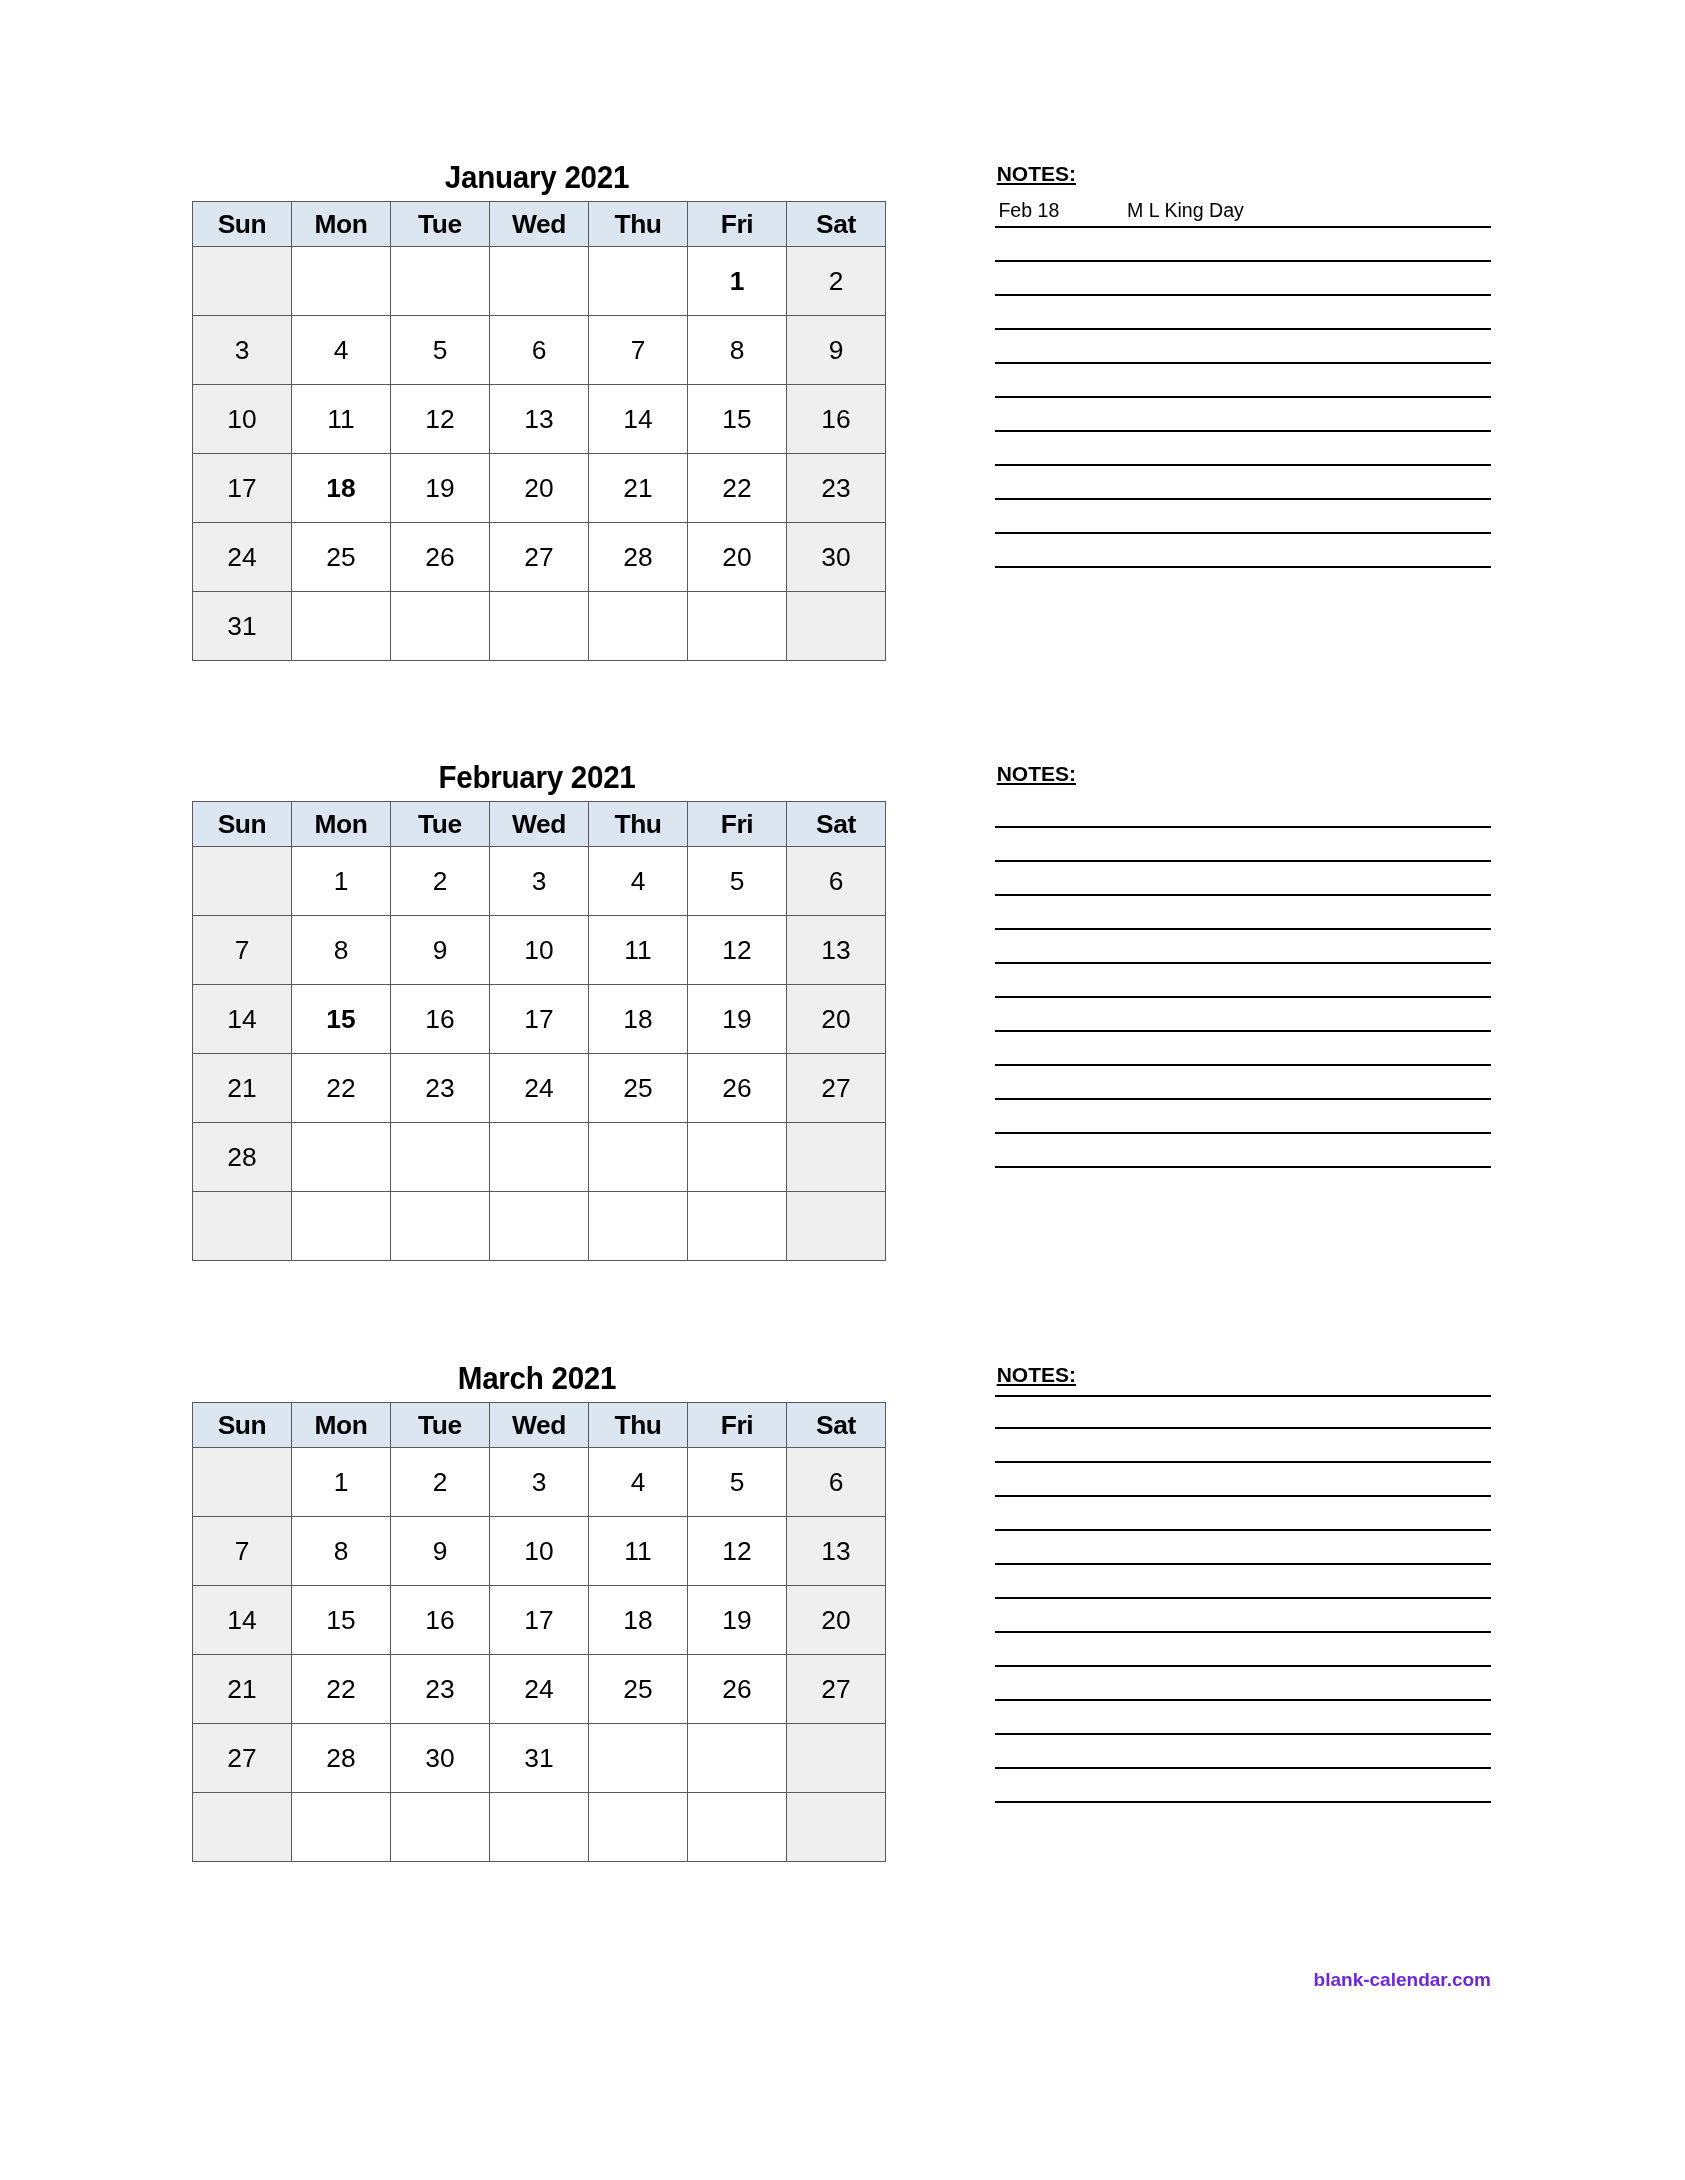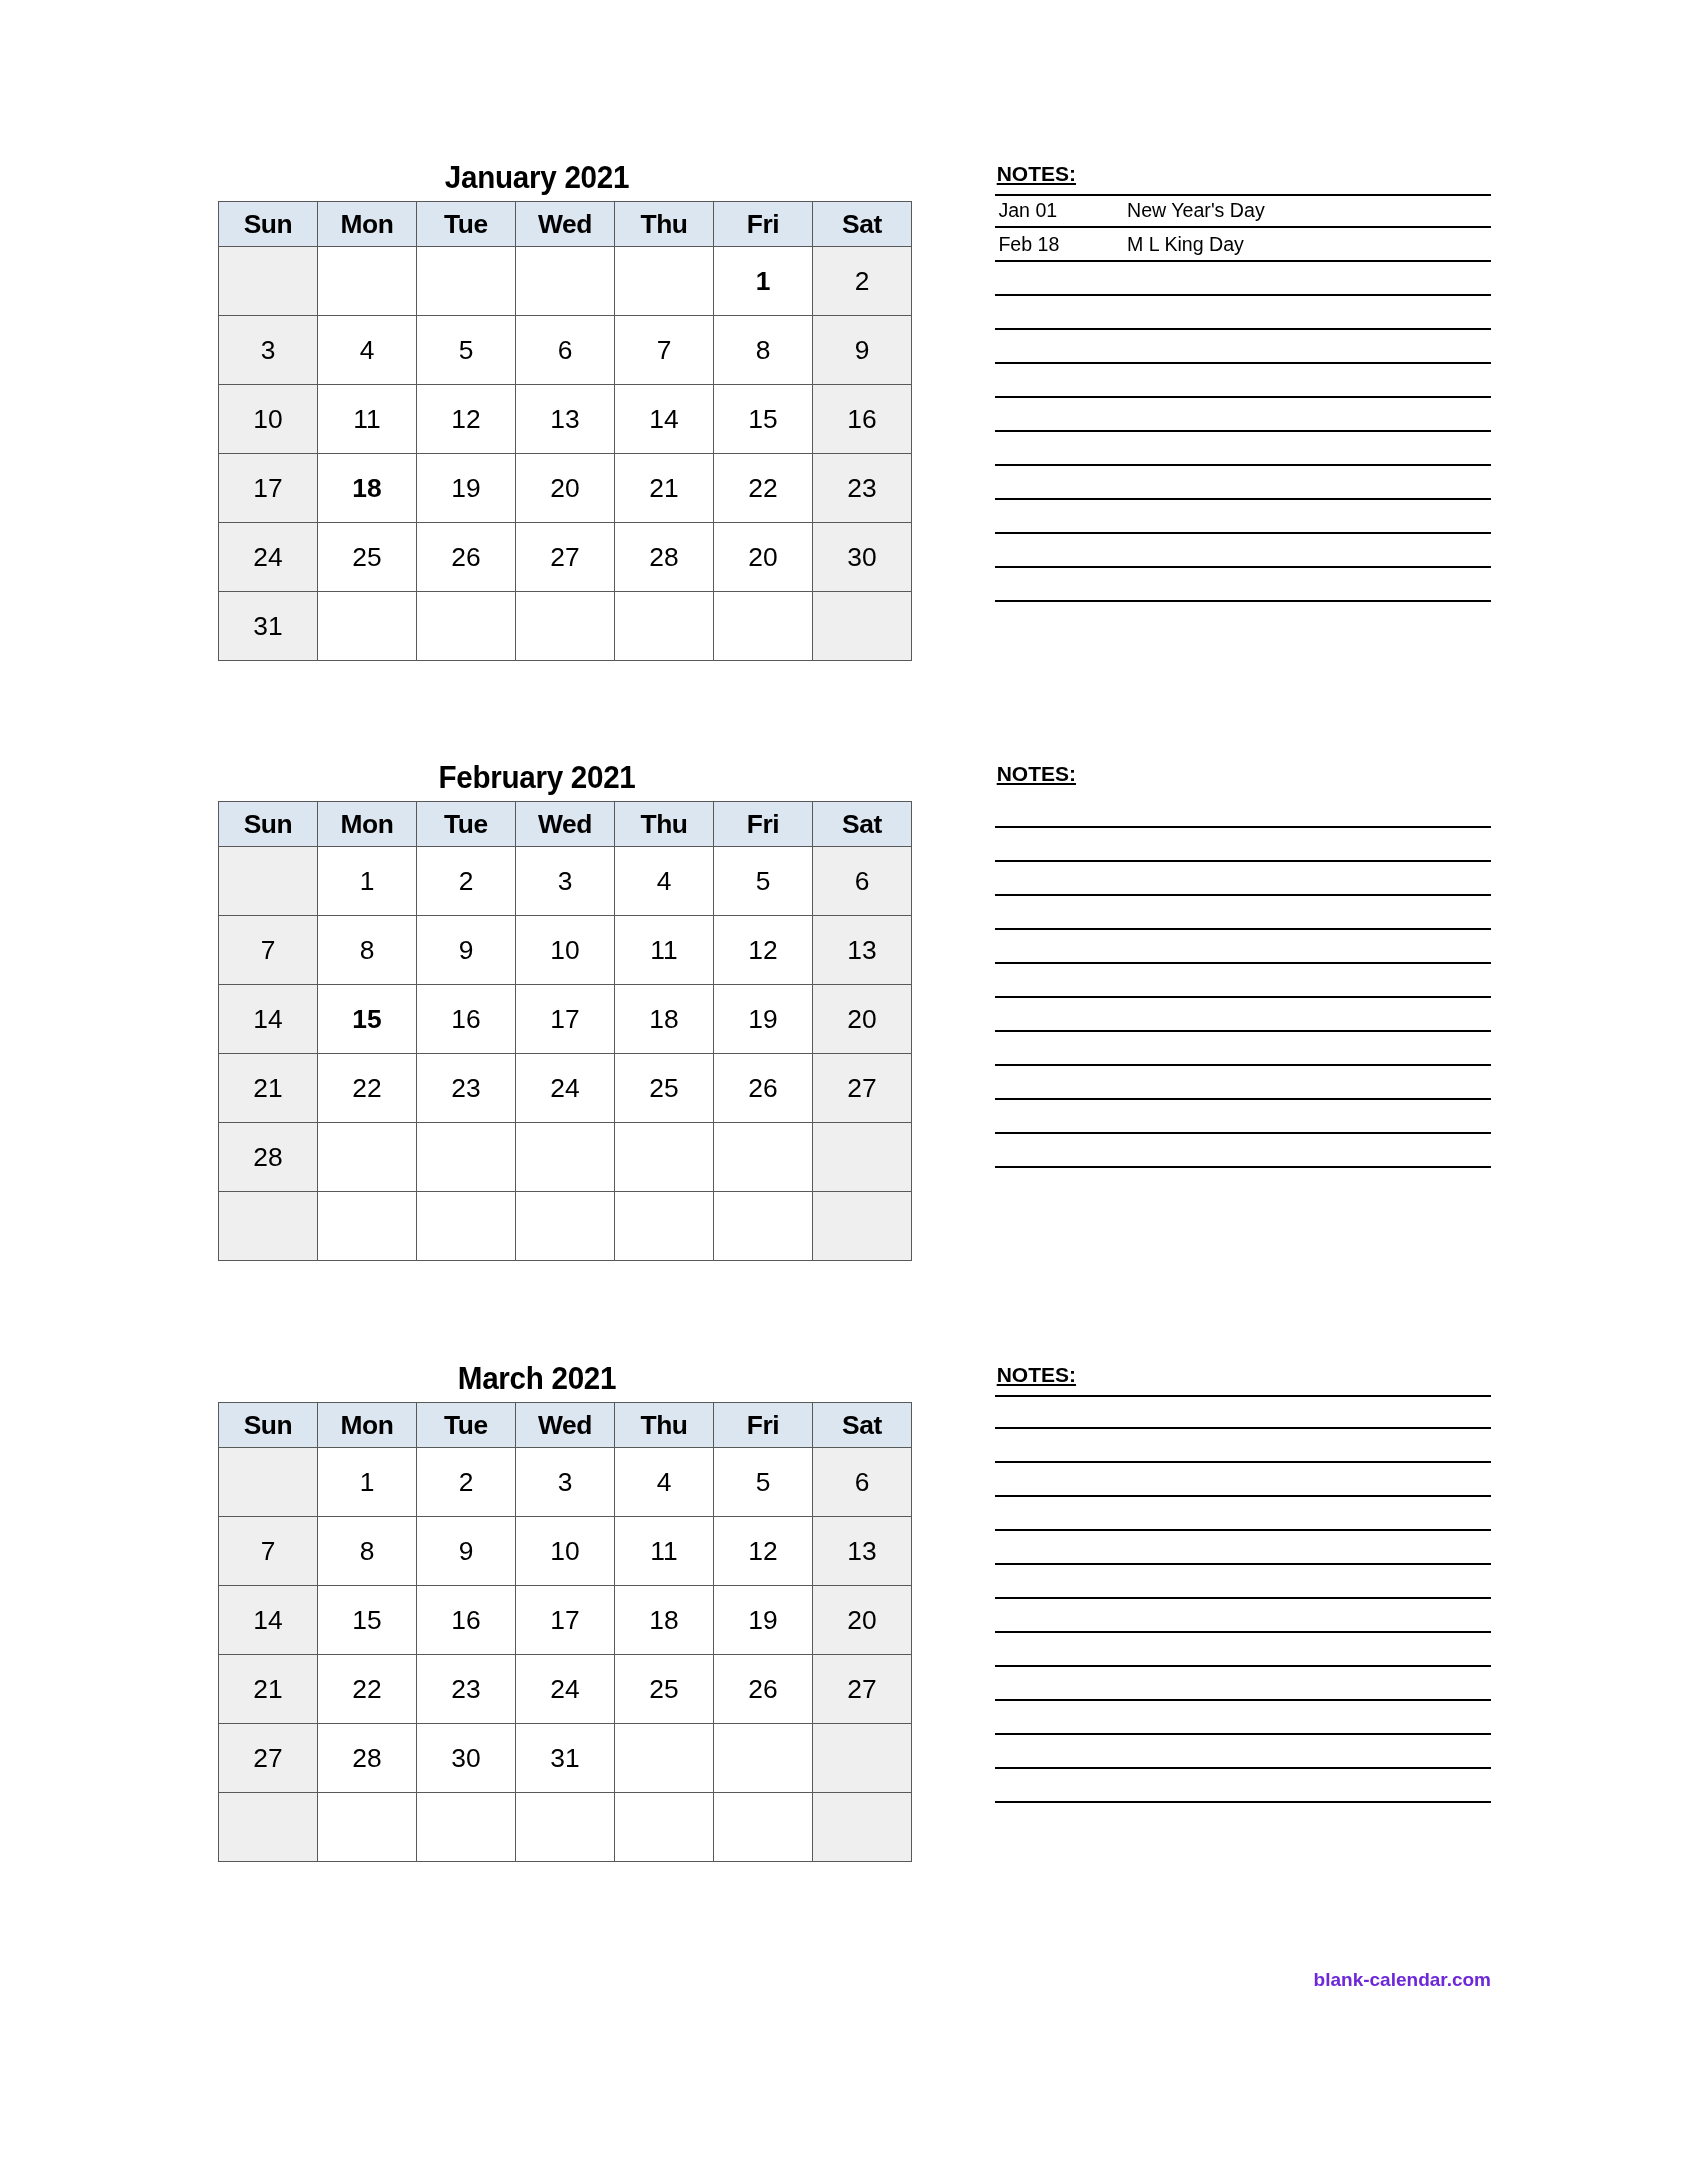--- a/index.html
+++ b/index.html
@@ -55,21 +55,20 @@
     transform: scaleX(0.94);
     transform-origin: center;
   }
 
   
   table.cal {
     border-collapse: collapse;
     table-layout: fixed;
     width: 690px;
     border: 1.7px solid #595959;
-    margin-left: 26px;
   }
   table.cal col { width: 99px; }
 
   table.cal th {
     background: #dce6f1;
     border: 0.9px solid #595959;
     height: 44px;
     font-size: 26.4px;
     font-weight: bold;
     color: #000000;
@@ -218,24 +217,20 @@
               <td></td>
               <td></td>
               <td class="we"></td>
             </tr>
           </tbody>
       </table>
     </div>
     <div class="notes-col">
       <div class="notes-head">NOTES:</div>
       <div class="notes-lines">
-          <div class="note-line topline">
-            <span class="nl-date">Jan 01</span>
-            <span class="nl-text">New Year's Day</span>
-          </div>
           <div class="note-line">
             <span class="nl-date">Feb 18</span>
             <span class="nl-text">M L King Day</span>
           </div>
           <div class="note-line">
             <span class="nl-date"></span>
             <span class="nl-text"></span>
           </div>
           <div class="note-line">
             <span class="nl-date"></span>

